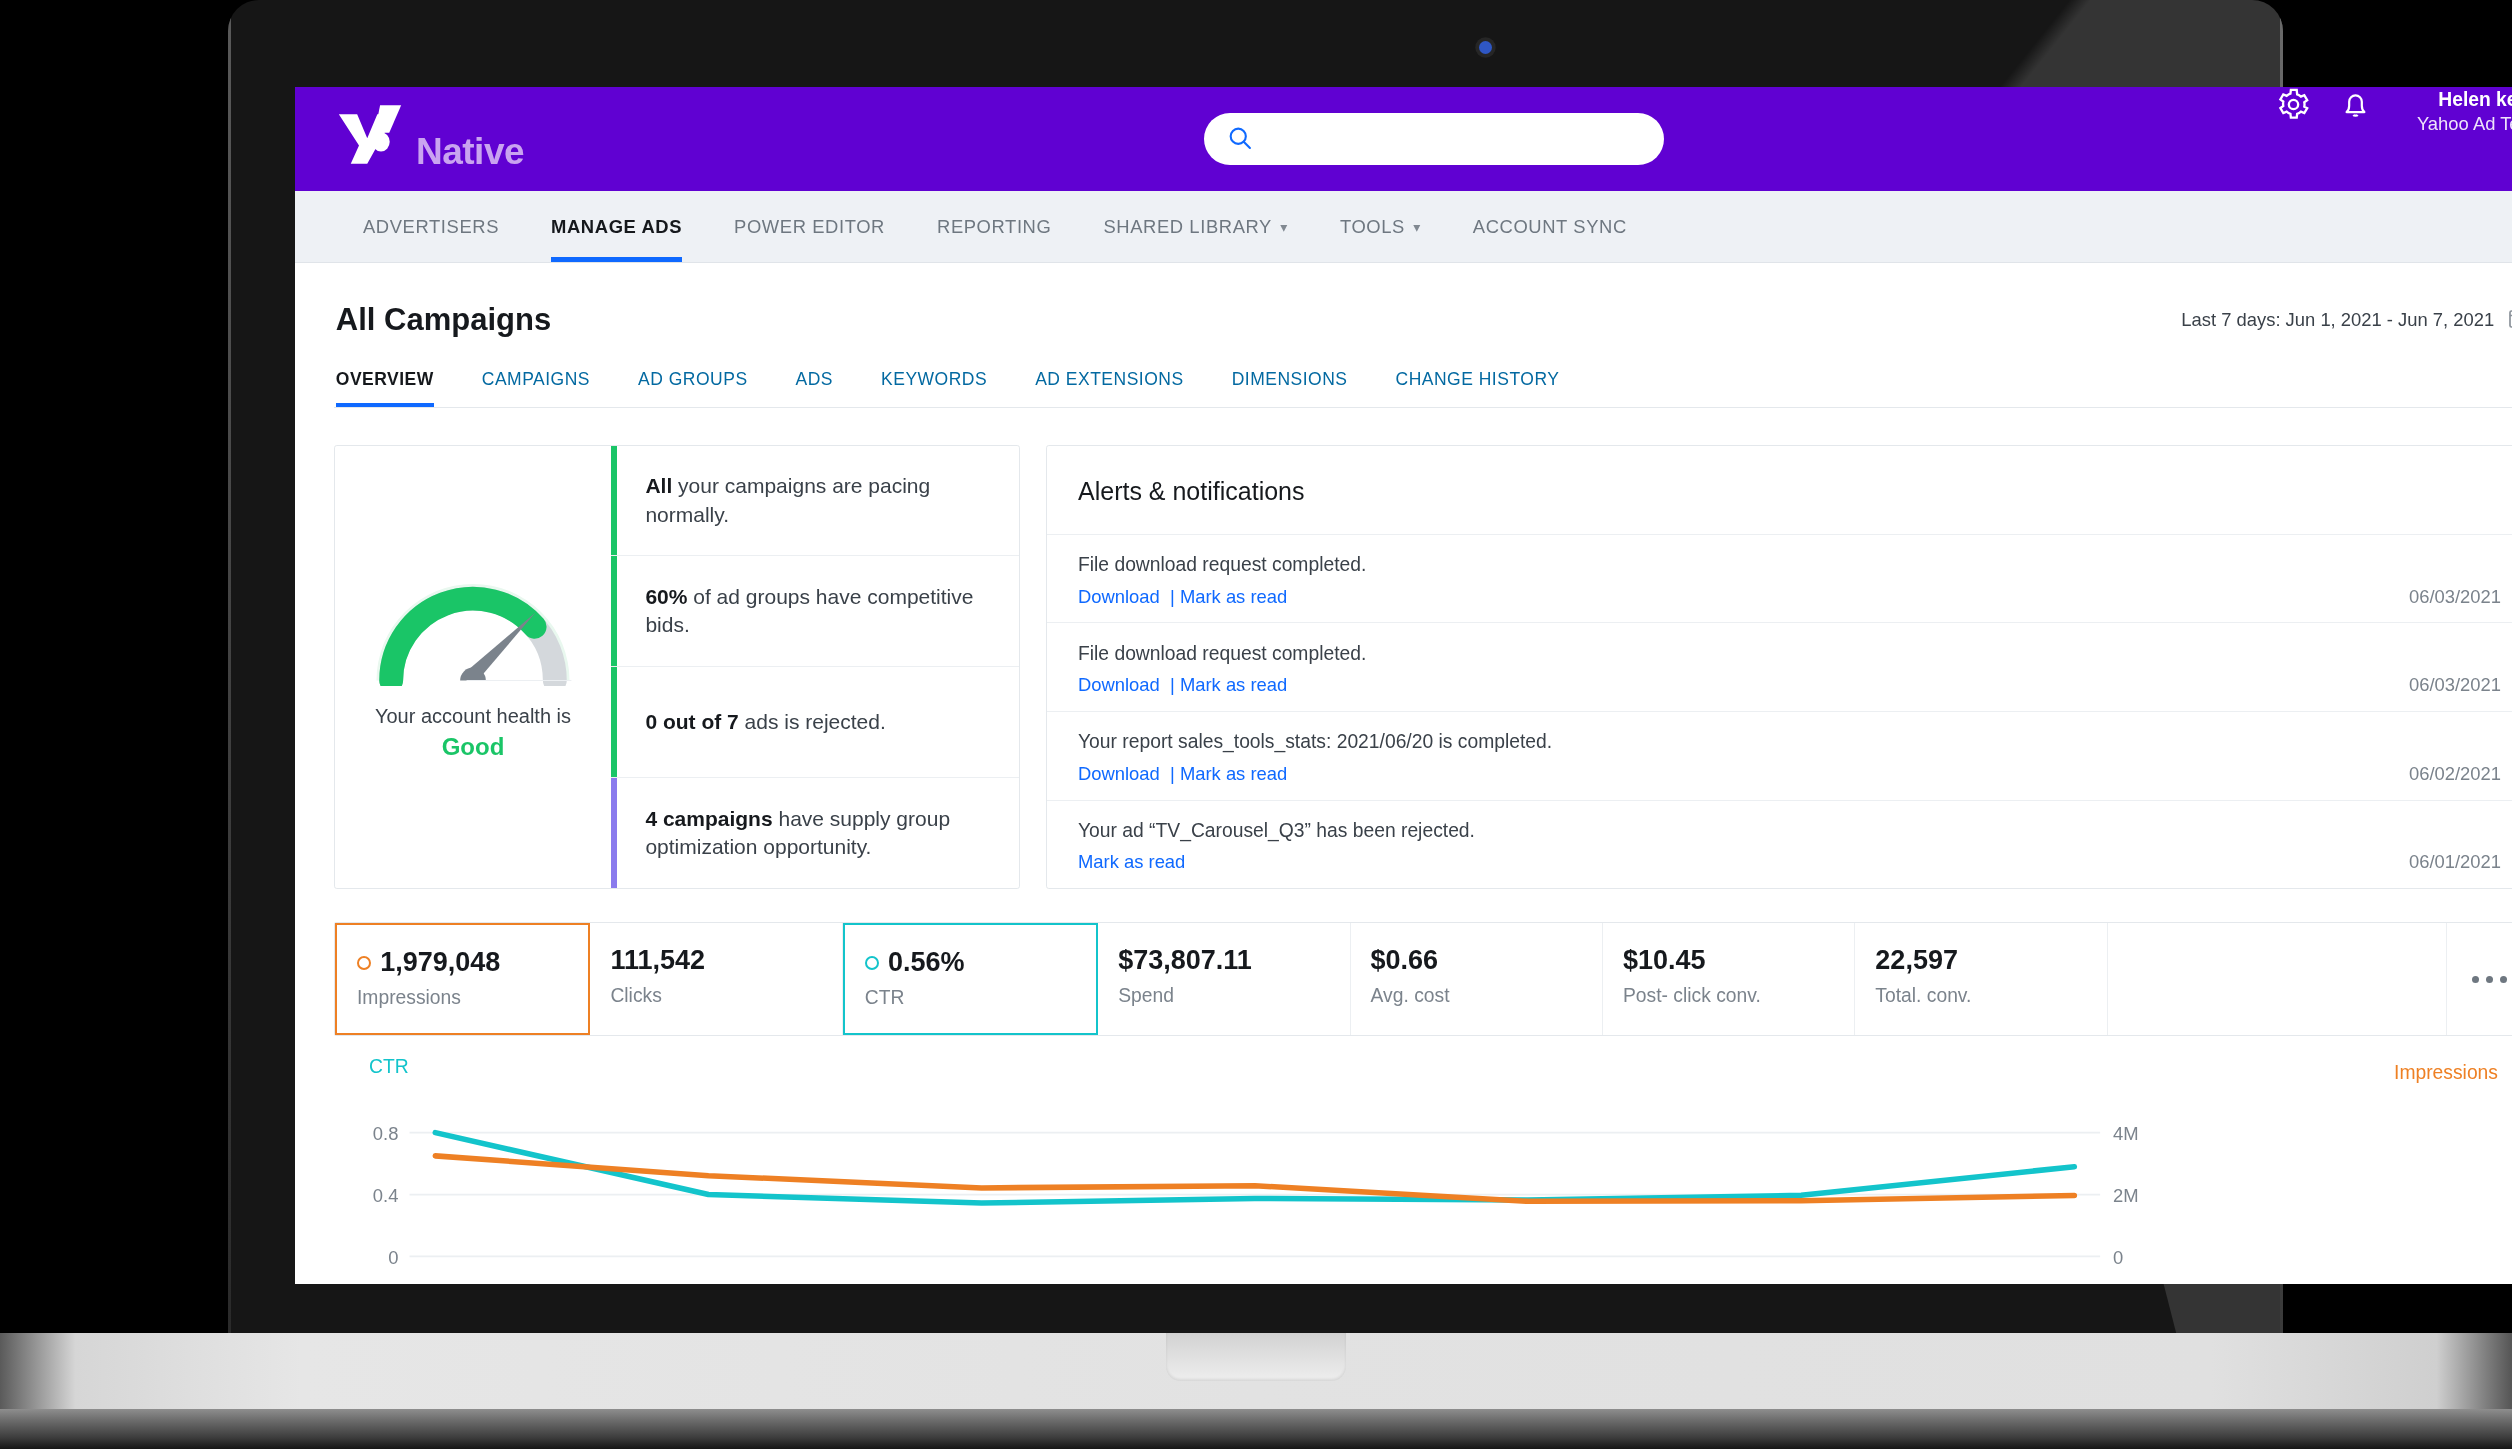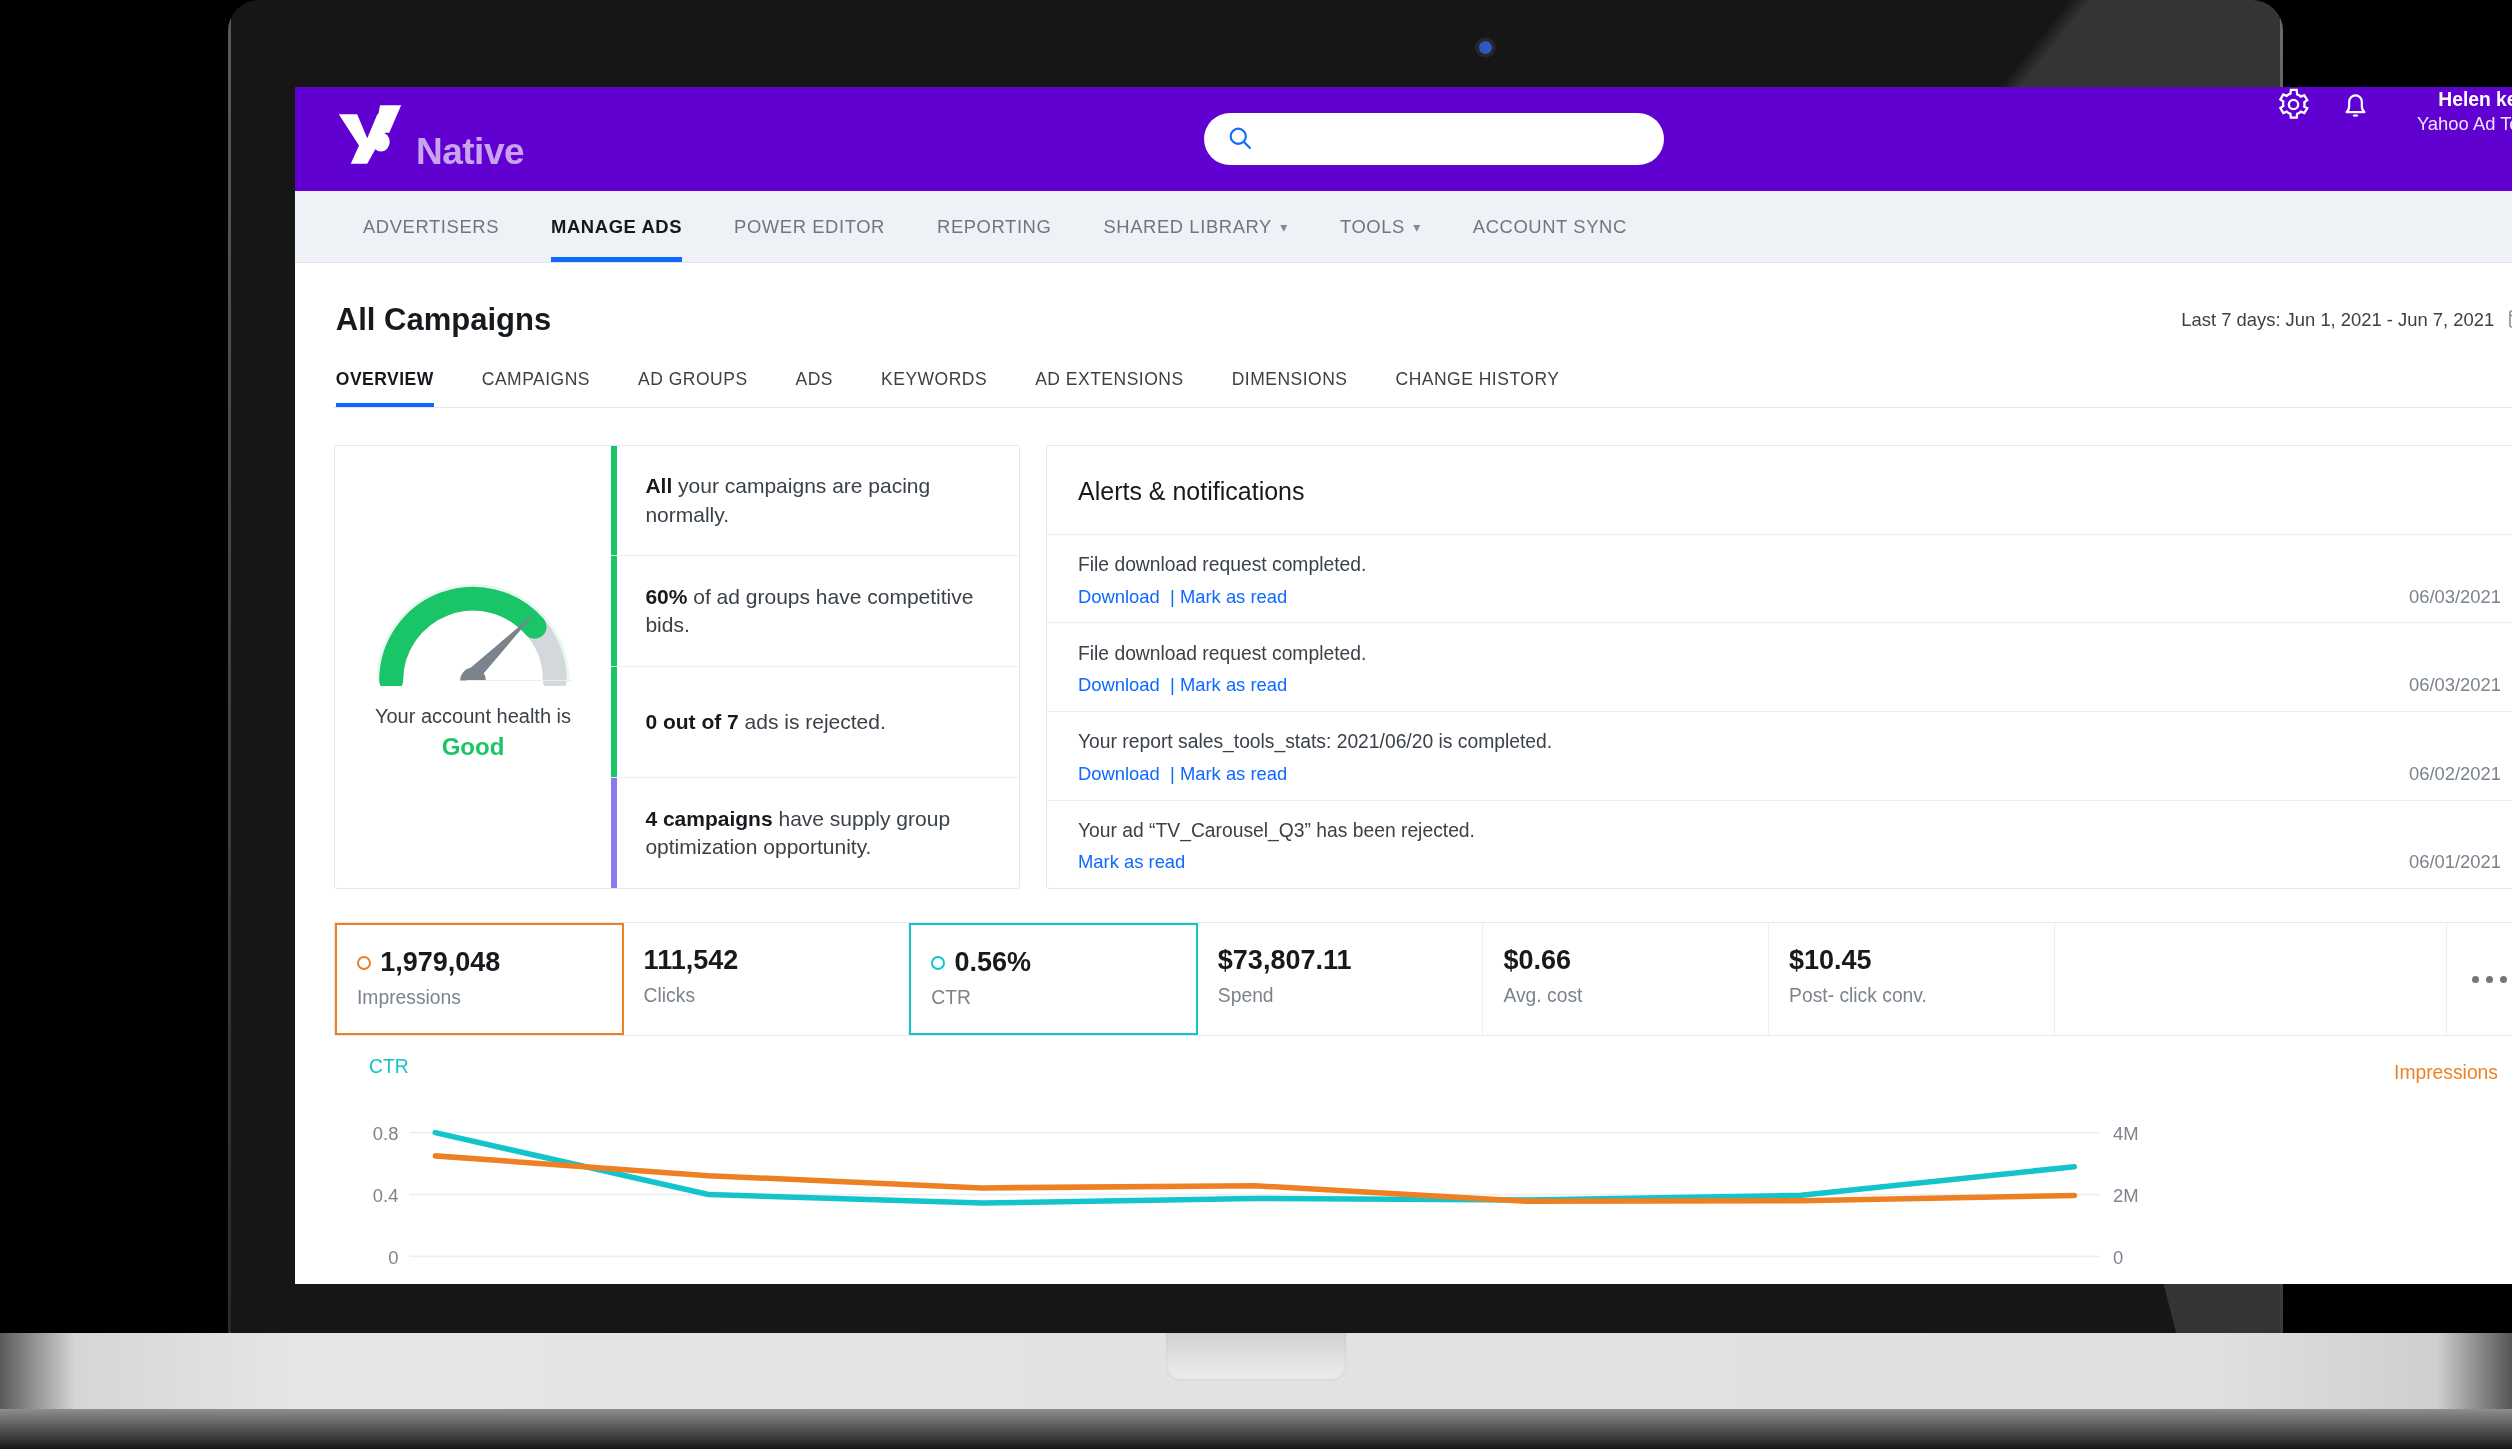--- a/index.html
+++ b/index.html
@@ -138,21 +138,21 @@
     display: flex; align-items: center; gap: 13px;
     font-size: 18.4px; color: #3a4149; cursor: pointer;
   }
 
   .subtabs {
     display: flex; align-items: stretch; gap: 0;
     margin-top: 31px; border-bottom: 0.9px solid #e4e8ec; padding-left: 1.8px;
   }
   .subtab {
     padding: 0 24px 16.6px 24px; font-size: 17.5px; letter-spacing: 0.5px;
-    color: #404040; cursor: pointer; position: relative;
+    color: #0369a1; cursor: pointer; position: relative;
   }
   .subtab:first-child { padding-left: 0; }
   .subtab.active { color: #15181c; font-weight: bold; }
   .subtab.active::after {
     content: ""; position: absolute; left: 0; right: 24px; bottom: -0.9px;
     height: 4.6px; background: #0f69ff;
   }
 
   
   .cards-row { display: flex; gap: 26px; margin-top: 37px; }
@@ -491,20 +491,26 @@
           <div class="kpi-value">
             <span>$0.66</span>
           </div>
           <div class="kpi-label">Avg. cost</div>
         </div>
         <div class="kpi">
           <div class="kpi-value">
             <span>$10.45</span>
           </div>
           <div class="kpi-label">Post- click conv.</div>
+        </div>
+        <div class="kpi">
+          <div class="kpi-value">
+            <span>22,597</span>
+          </div>
+          <div class="kpi-label">Total. conv.</div>
         </div>
         <div class="kpi-blank"></div>
         <div class="kpi-more">
           <span class="dots">
               <i></i>
               <i></i>
               <i></i>
             </span>
         </div>
       </div>

